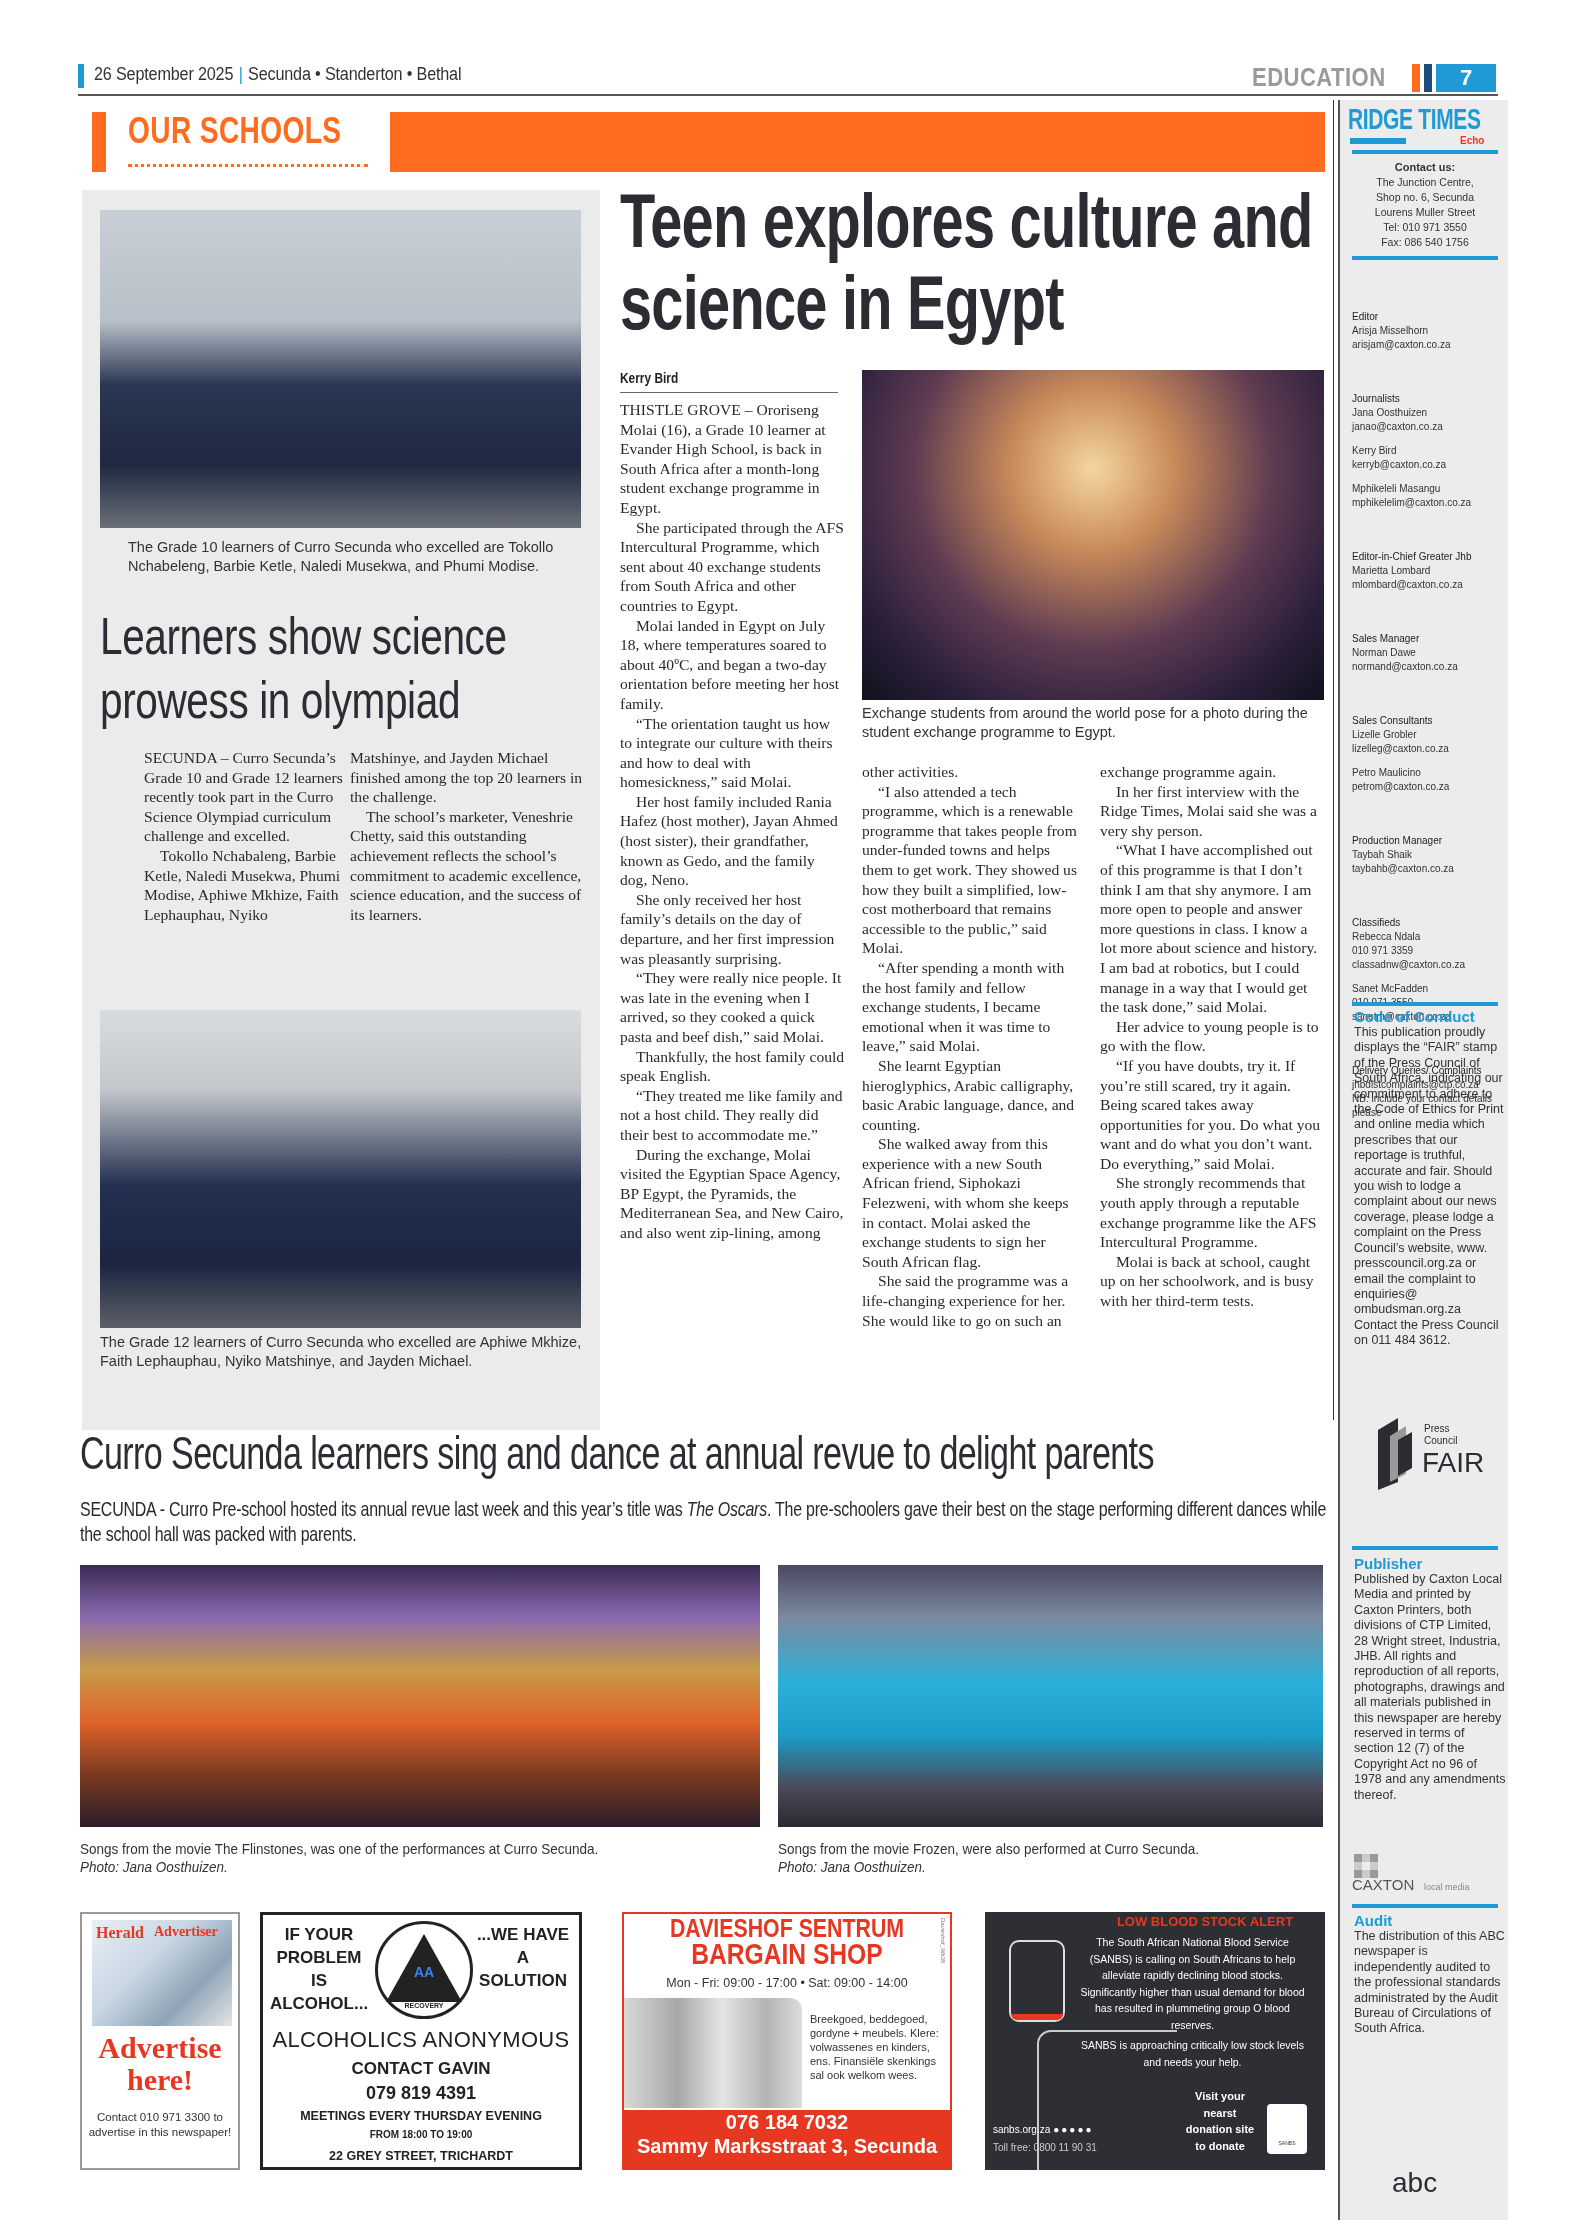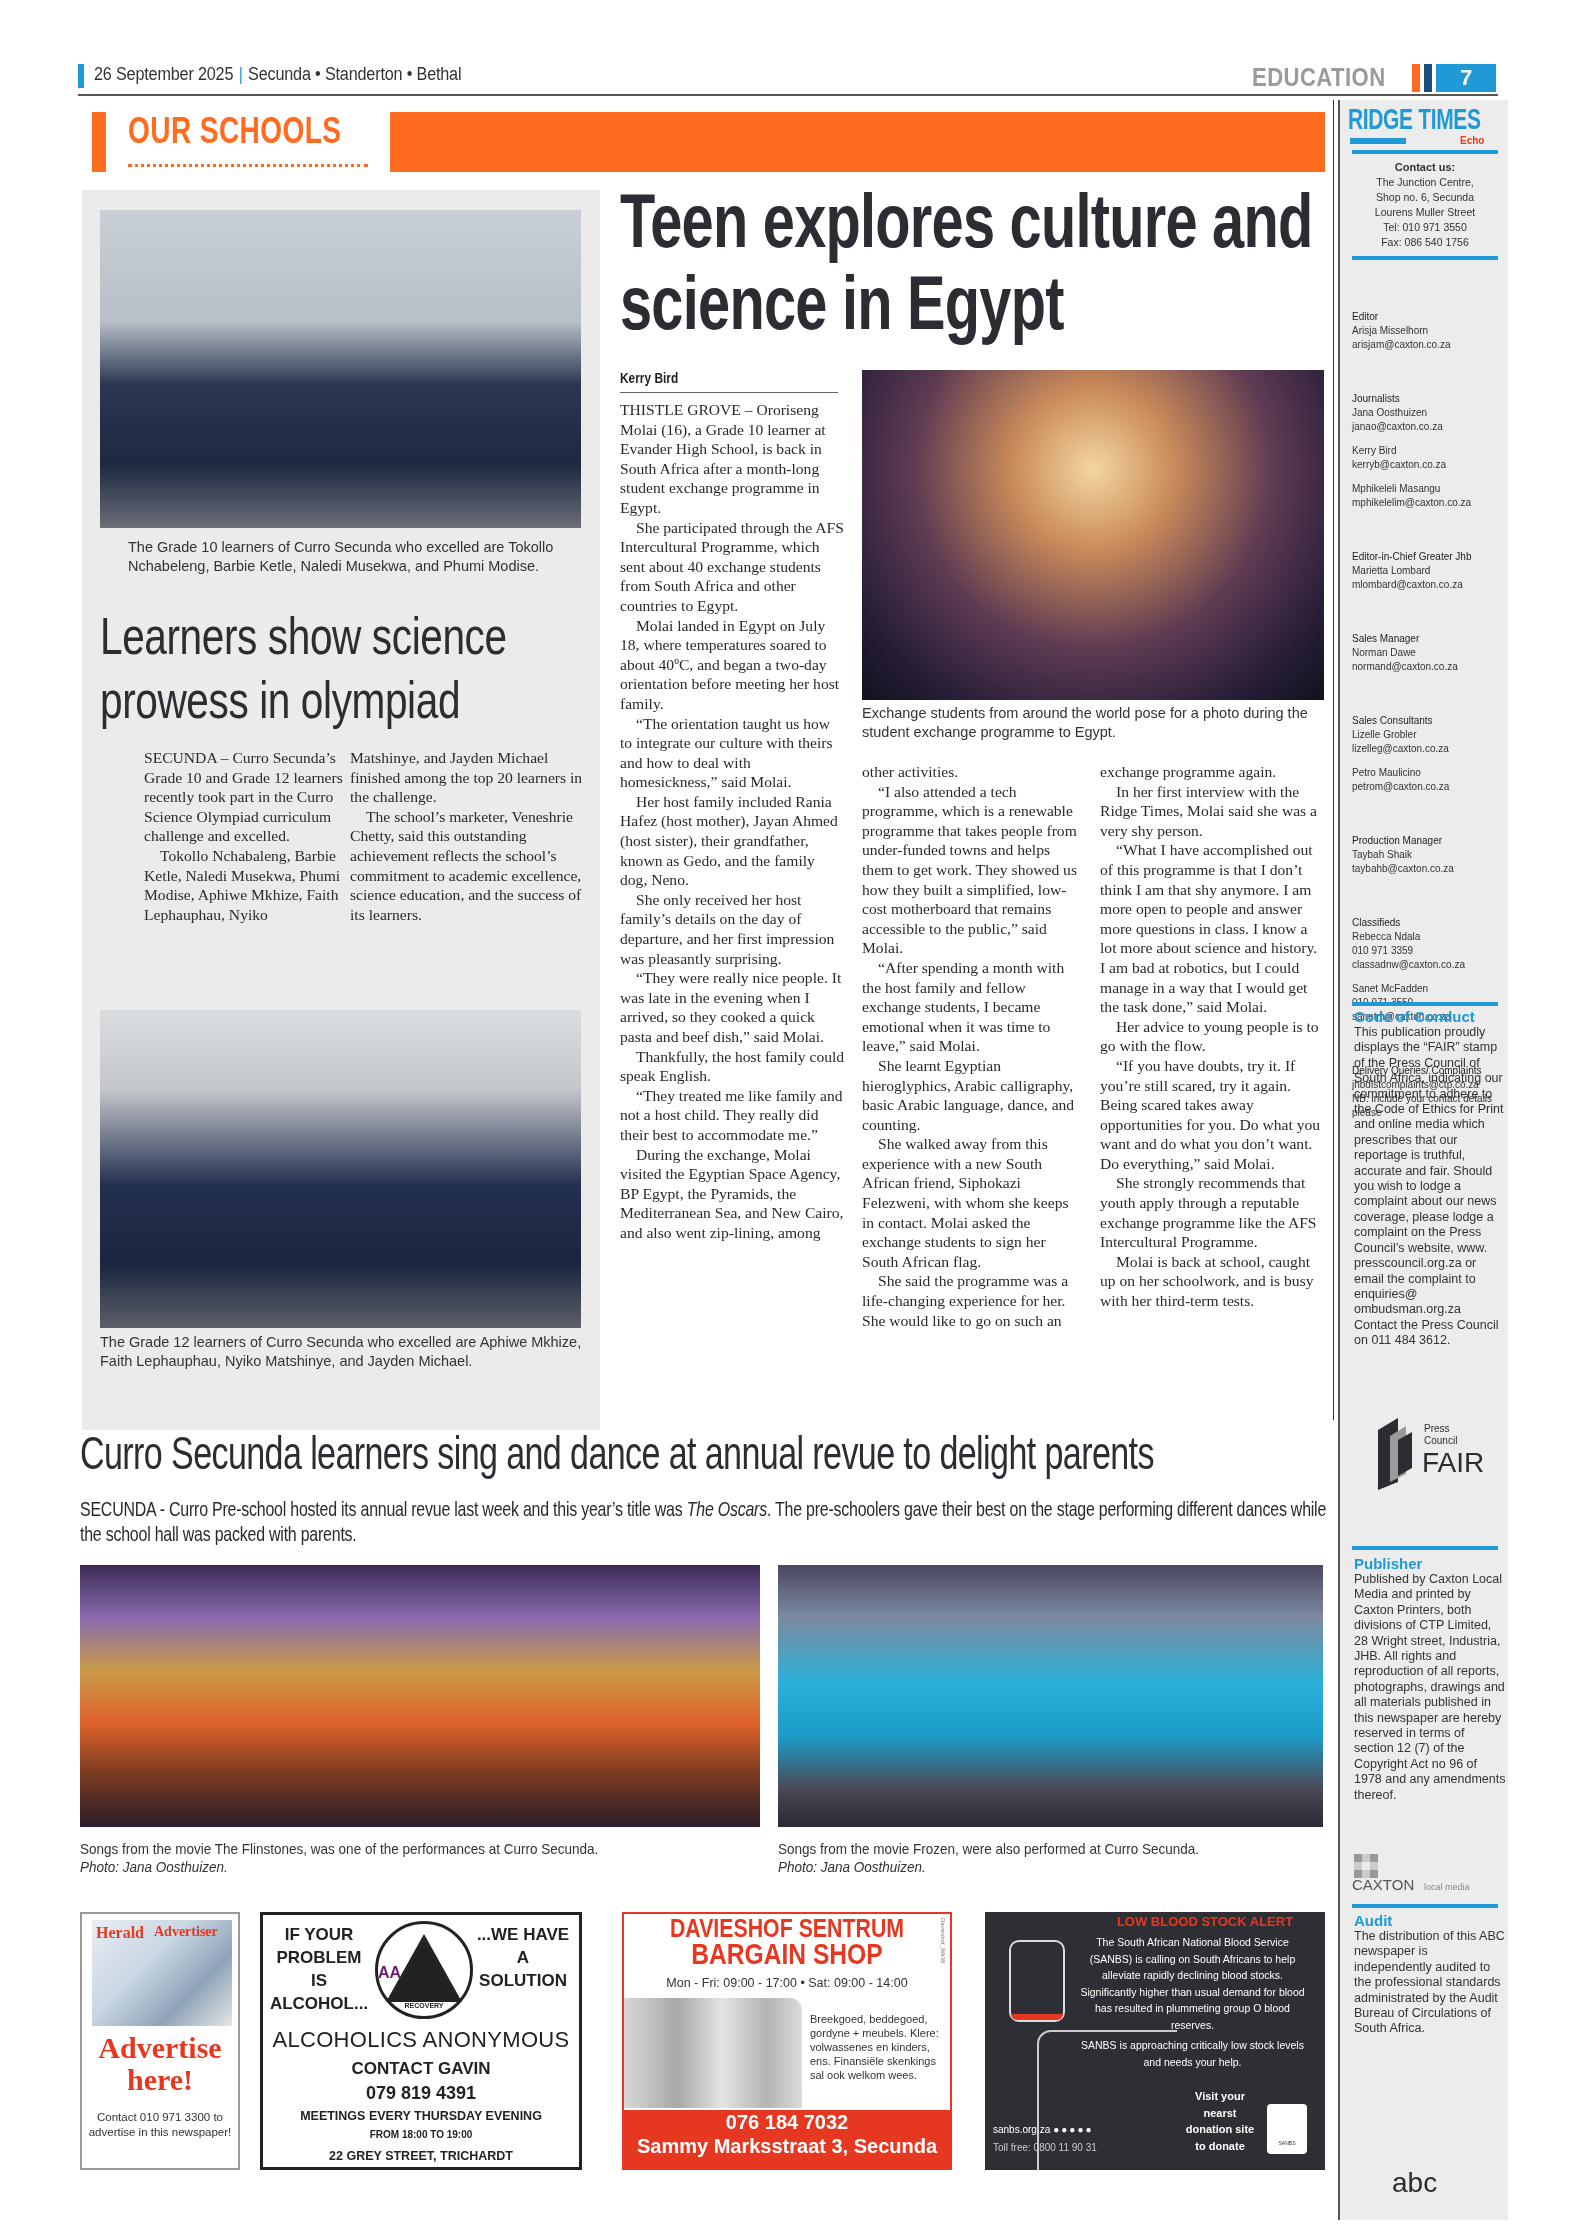--- a/index.html
+++ b/index.html
@@ -86,21 +86,21 @@
   .ad-adv .papers .h2 { position: absolute; left: 62px; top: 4px; font-family: "Liberation Serif", serif; font-weight: bold; font-size: 14px; color: #e63820; }
   .ad-adv .adv-big { position: absolute; left: 0; top: 118px; width: 100%; text-align: center; font-family: "Liberation Serif", serif; font-weight: bold; font-size: 30px; line-height: 32px; color: #e63820; }
   .ad-adv .adv-small { position: absolute; left: 0; top: 196px; width: 100%; text-align: center; font-family: "Liberation Sans", sans-serif; font-size: 11.5px; line-height: 15px; color: #333; }
 
   .ad-aa { left: 260px; top: 1912px; width: 322px; height: 258px; border: 3px solid #222; }
   .ad-aa .side { position: absolute; font-family: "Liberation Sans", sans-serif; font-weight: bold; font-size: 17px; line-height: 23px; color: #222; text-align: center; }
   .ad-aa .left { left: 6px; top: 8px; width: 100px; }
   .ad-aa .right { right: 6px; top: 8px; width: 100px; }
   .ad-aa .circle { position: absolute; left: 112px; top: 6px; width: 98px; height: 98px; border: 3px solid #222; border-radius: 50%; }
   .ad-aa .circle .tri { position: absolute; left: 8px; top: 10px; width: 0; height: 0; border-left: 38px solid transparent; border-right: 38px solid transparent; border-bottom: 68px solid #222; }
-  .ad-aa .circle .aa { position: absolute; left: 0; top: 40px; width: 100%; font-family: "Liberation Sans", sans-serif; font-weight: bold; font-size: 16px; color: #701a75; }
+  .ad-aa .circle .aa { position: absolute; left: 0; top: 40px; width: 100%; text-align: center; font-family: "Liberation Sans", sans-serif; font-weight: bold; font-size: 14px; color: #3b82f6; }
   .ad-aa .circle .rec { position: absolute; left: 0; top: 78px; width: 100%; text-align: center; font-family: "Liberation Sans", sans-serif; font-weight: bold; font-size: 7px; color: #222; }
   .ad-aa .aa-name { position: absolute; left: 0; top: 112px; width: 100%; text-align: center; font-family: "Liberation Sans", sans-serif; font-size: 22px; color: #222; letter-spacing: 0.3px; }
   .ad-aa .aa-line { position: absolute; left: 0; width: 100%; text-align: center; font-family: "Liberation Sans", sans-serif; font-weight: bold; color: #222; }
 
   .ad-dav { left: 622px; top: 1912px; width: 330px; height: 258px; border: 2px solid #e63820; }
   .ad-dav .t1 { position: absolute; left: 0; top: 0; width: 100%; text-align: center; font-family: "Liberation Sans", sans-serif; font-weight: bold; font-size: 26px; line-height: 28px; color: #e63820; transform: scaleX(0.82); }
   .ad-dav .t2 { position: absolute; left: 0; top: 24px; width: 100%; text-align: center; font-family: "Liberation Sans", sans-serif; font-weight: bold; font-size: 30px; line-height: 32px; color: #e63820; transform: scaleX(0.82); }
   .ad-dav .hours { position: absolute; left: 0; top: 62px; width: 100%; text-align: center; font-family: "Liberation Sans", sans-serif; font-size: 12.5px; color: #333; }
   .ad-dav .img { position: absolute; left: 0; top: 84px; width: 178px; height: 110px; background: linear-gradient(90deg, #d8d8d8 0%, #a8a8a8 30%, #e4e4e4 55%, #b4b4b4 80%, #dcdcdc 100%); border-radius: 0 12px 0 0; }
   .ad-dav .desc { position: absolute; left: 186px; top: 98px; width: 140px; font-family: "Liberation Sans", sans-serif; font-size: 11px; line-height: 14px; color: #333; }

